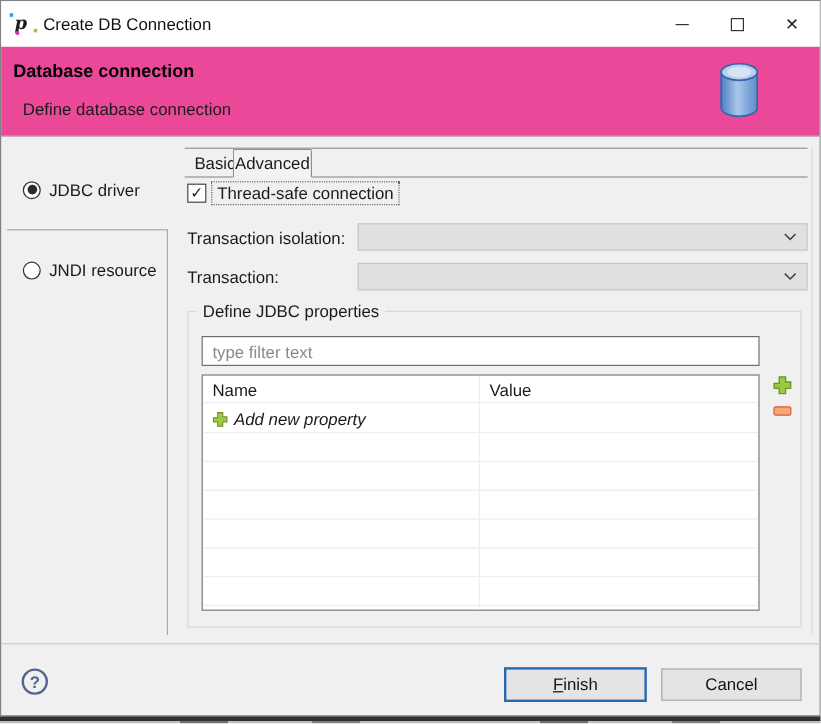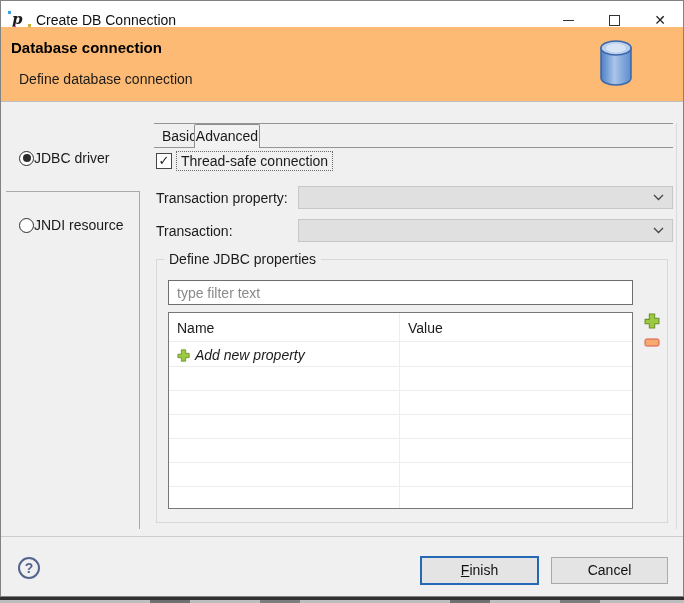--- a/index.html
+++ b/index.html
@@ -15,27 +15,27 @@
   .app-icon .d2 { position:absolute; left:1px; bottom:-1px; width:3px; height:3px; background:#d8369f; }
   .app-icon .d3 { position:absolute; right:-3px; bottom:1px; width:3px; height:3px; background:#c8b23a; }
   .win-title { position:absolute; left:35px; top:0; height:38px; line-height:38px; font-size:14px; color:#111; }
   .caption { position:absolute; right:0; top:0; height:38px; display:flex; }
   .cap-btn { width:46px; height:38px; display:flex; align-items:center; justify-content:center; cursor:default; }
   .glyph-min { width:11px; height:1px; background:#333; }
   .glyph-max { width:11px; height:11px; border:1px solid #333; }
   .glyph-close { font-size:14px; color:#222; }
 
   
-  .banner { position:absolute; left:0; top:26px; width:682px; height:75px; background:#fdba74; border-bottom:1px solid #bfbfbf;text-decoration:underline; }
+  .banner { position:absolute; left:0; top:38px; width:682px; height:75px; background:#ec4899; border-bottom:1px solid #bfbfbf;text-decoration:underline; }
   .banner-title { position:absolute; left:10px; top:12px; font-size:15px; font-weight:bold; color:#000; }
   .banner-sub { position:absolute; left:18px; top:44px; font-size:14px; }
   .db-icon { position:absolute; left:597px; top:12px; }
 
   
-  .radio-option { position:absolute; display:flex; align-items:center; cursor:default; }
+  .radio-option { position:absolute; display:flex; align-items:center; gap:7px; cursor:default; }
   .radio-circle { width:15px; height:15px; border:1.5px solid #2e2e2e; border-radius:50%; background:#fff; position:relative; flex:0 0 auto; }
   .radio-circle.sel::after { content:""; position:absolute; left:50%; top:50%; width:8px; height:8px; margin:-4px 0 0 -4px; border-radius:50%; background:#2b2b2b; }
   .opt-jdbc { left:18px; top:149px; }
   .opt-jndi { left:18px; top:216px;text-align:right; }
   .jndi-box { position:absolute; left:5px; top:190px; width:134px; height:338px; border-top:1px solid #a9a9a9; border-right:1px solid #a9a9a9; }
   .right-edge-line { position:absolute; left:675px; top:122px; height:406px; border-left:1px solid #dadada; }
 
   
   .tab-top-line { position:absolute; left:153px; top:122px; width:519px; border-top:1px solid #949494; }
   .tab-bottom-a { position:absolute; left:153px; top:146px; width:40px; border-top:1px solid #949494; }
@@ -58,21 +58,21 @@
 
   
   .group { position:absolute; left:155px; top:258px; width:512px; height:264px; border:1px solid #d8d8d8; }
   .group-title { position:absolute; left:163px; top:250px; background:#f0f0f0; padding:0 5px; font-size:14px; }
   .filter { position:absolute; left:167px; top:279px; width:465px; height:25px; background:#fff; border:1px solid #6e6e6e; padding:0 8px; font-family:inherit; font-size:14px; color:#0c4a6e; }
   .filter::placeholder { color:#8a8a8a; opacity:1; }
 
   
   .ptable { position:absolute; left:167px; top:311px; width:465px; height:197px; background:#fff; border:1px solid #777; overflow:hidden; }
   .trow { display:flex; border-bottom:1px solid #ededed; }
-  .trow.head { height:29px; }
+  .trow.head { height:23px; }
   .trow.addrow { height:25px; }
   .trow.empty { height:24px; }
   .tcell { padding:2px 0 0 8px; font-size:14px; display:flex; align-items:center; gap:5px; }
   .c1 { width:231px; border-right:1px solid #ededed; flex:0 0 auto; }
   .c2 { flex:1; }
   .addrow .c1 { font-style:italic; }
 
   .btn-plus { position:absolute; left:643px; top:312px; width:16px; height:16px; cursor:default; }
   .btn-minus { position:absolute; left:643px; top:337px; width:16px; height:10px; cursor:default; }
 
@@ -145,21 +145,21 @@
 
     <div class="tab-top-line"></div>
     <div class="tab-bottom-a"></div>
     <div class="tab-bottom-b"></div>
     <div class="tab-basic">Basic</div>
     <div class="tab-advanced">Advanced</div>
 
     <div class="cb-box"><span>✓</span></div>
     <div class="cb-label">Thread-safe connection</div>
 
-    <div class="fld-label lbl-ti">Transaction property:</div>
+    <div class="fld-label lbl-ti">Transaction isolation:</div>
     <div class="combo combo-ti">
       <span class="val"></span>
       <svg width="11" height="7" viewBox="0 0 11 7">
           <polyline points="1,1 5.5,5.5 10,1" fill="none" stroke="#444" stroke-width="1.3"></polyline>
         </svg>
     </div>
 
     <div class="fld-label lbl-ho">Transaction:</div>
     <div class="combo combo-ho">
       <span class="val"></span>

